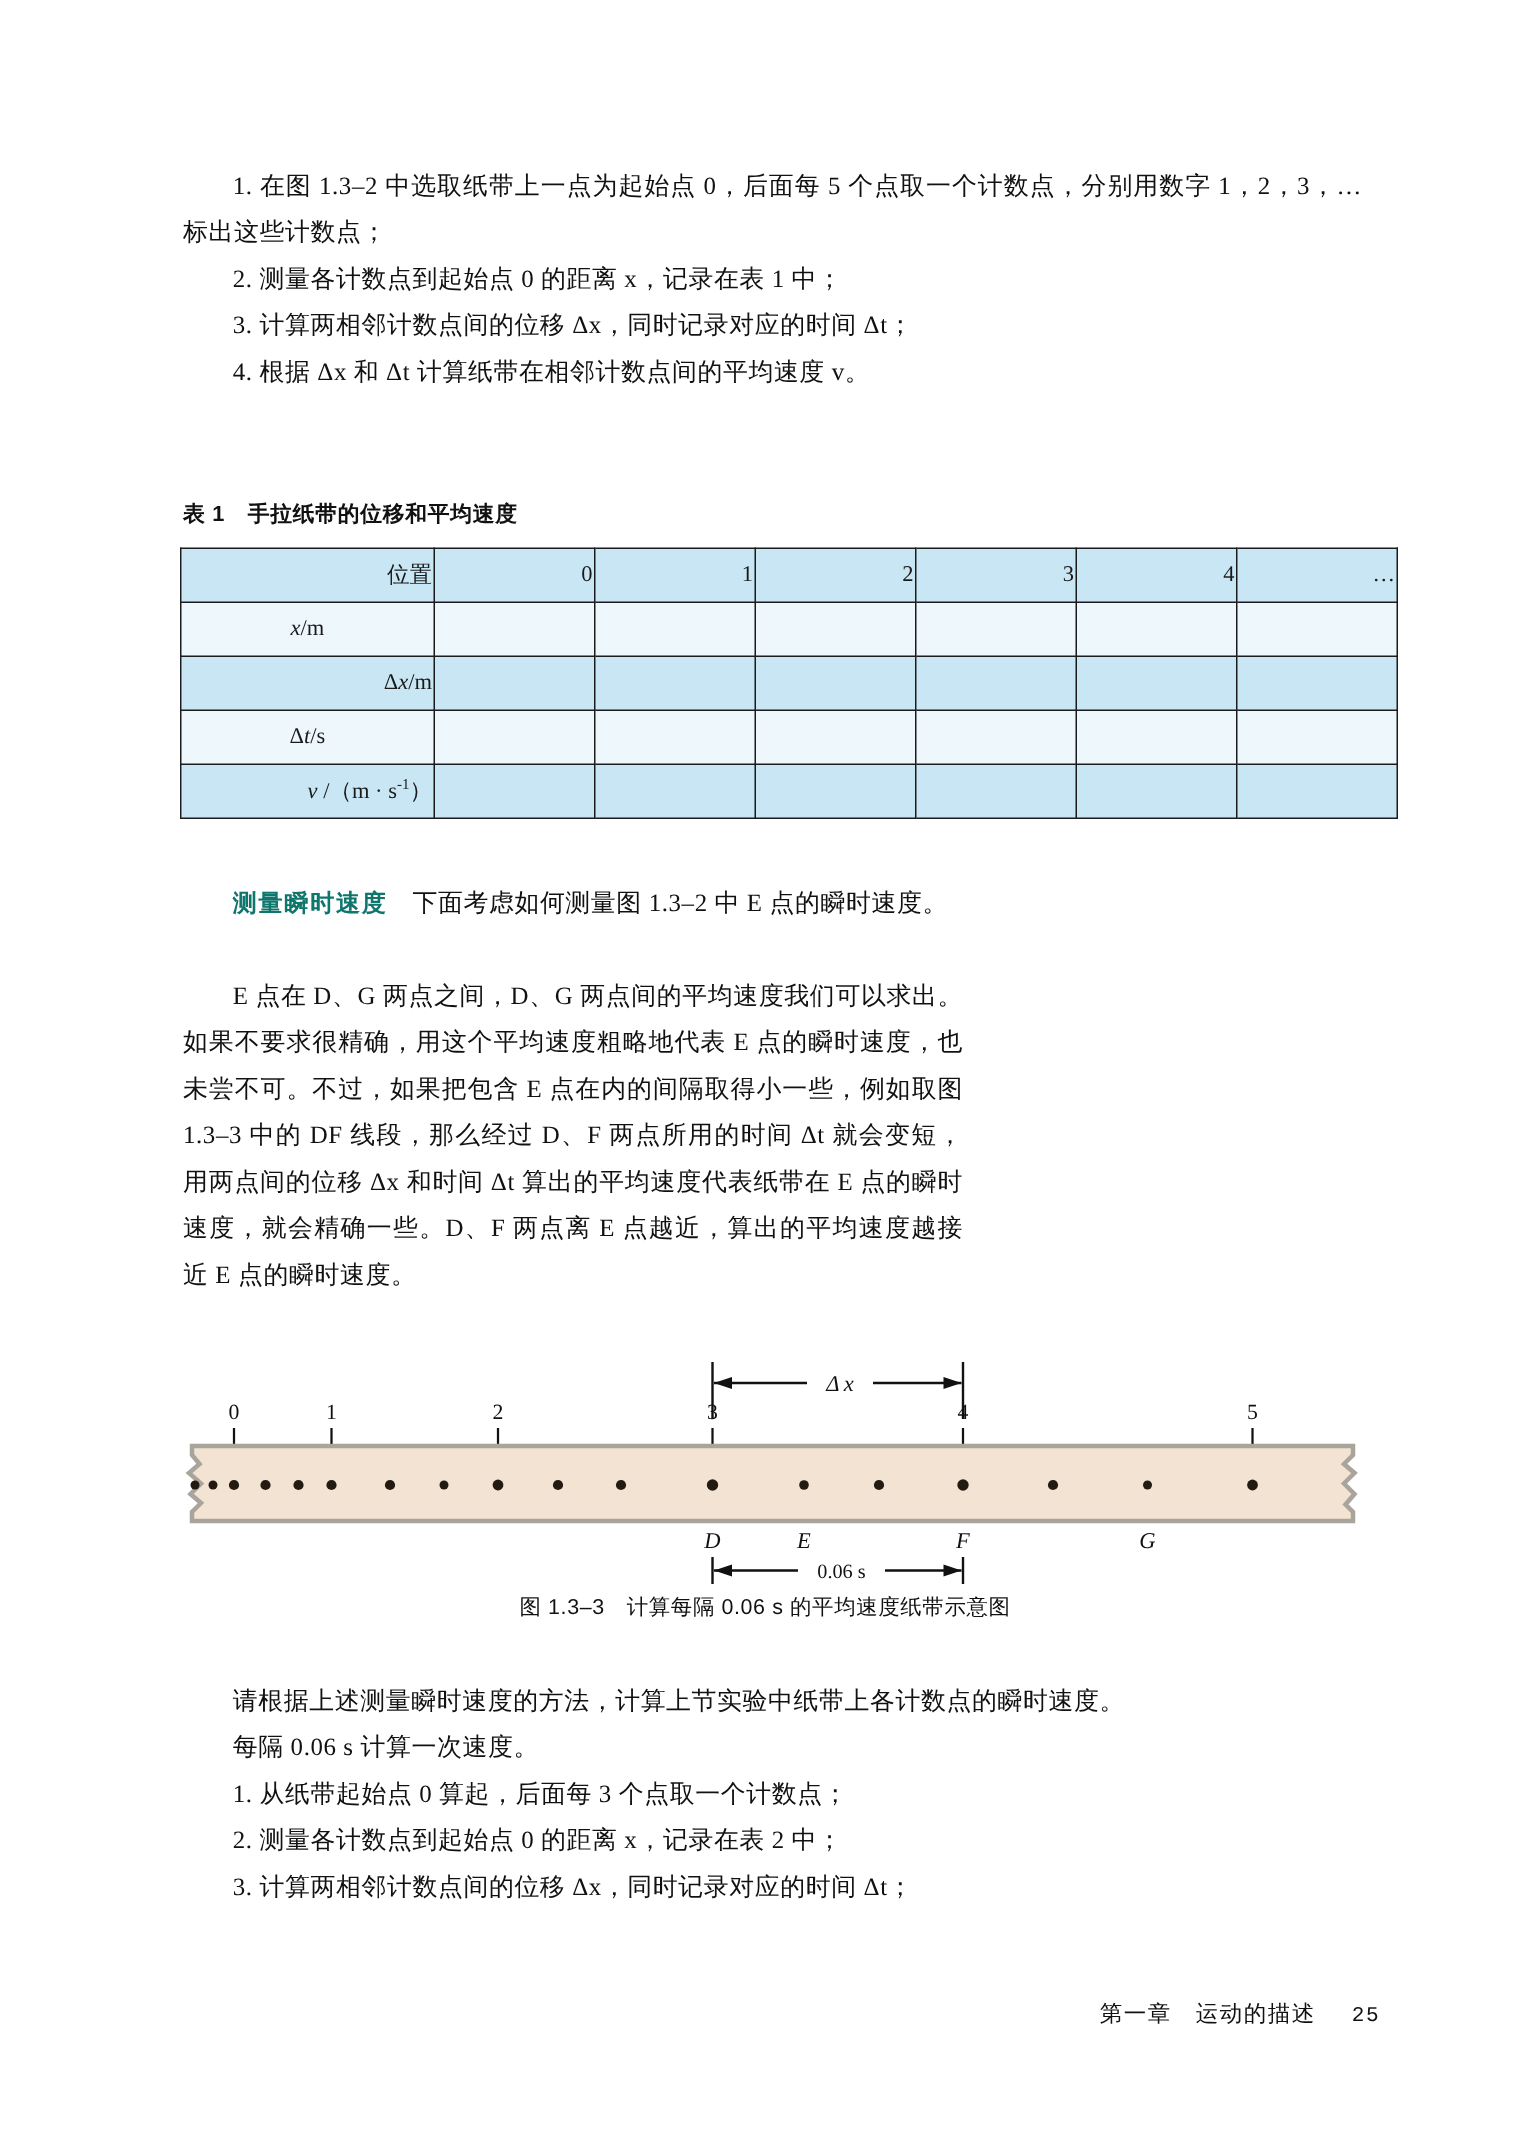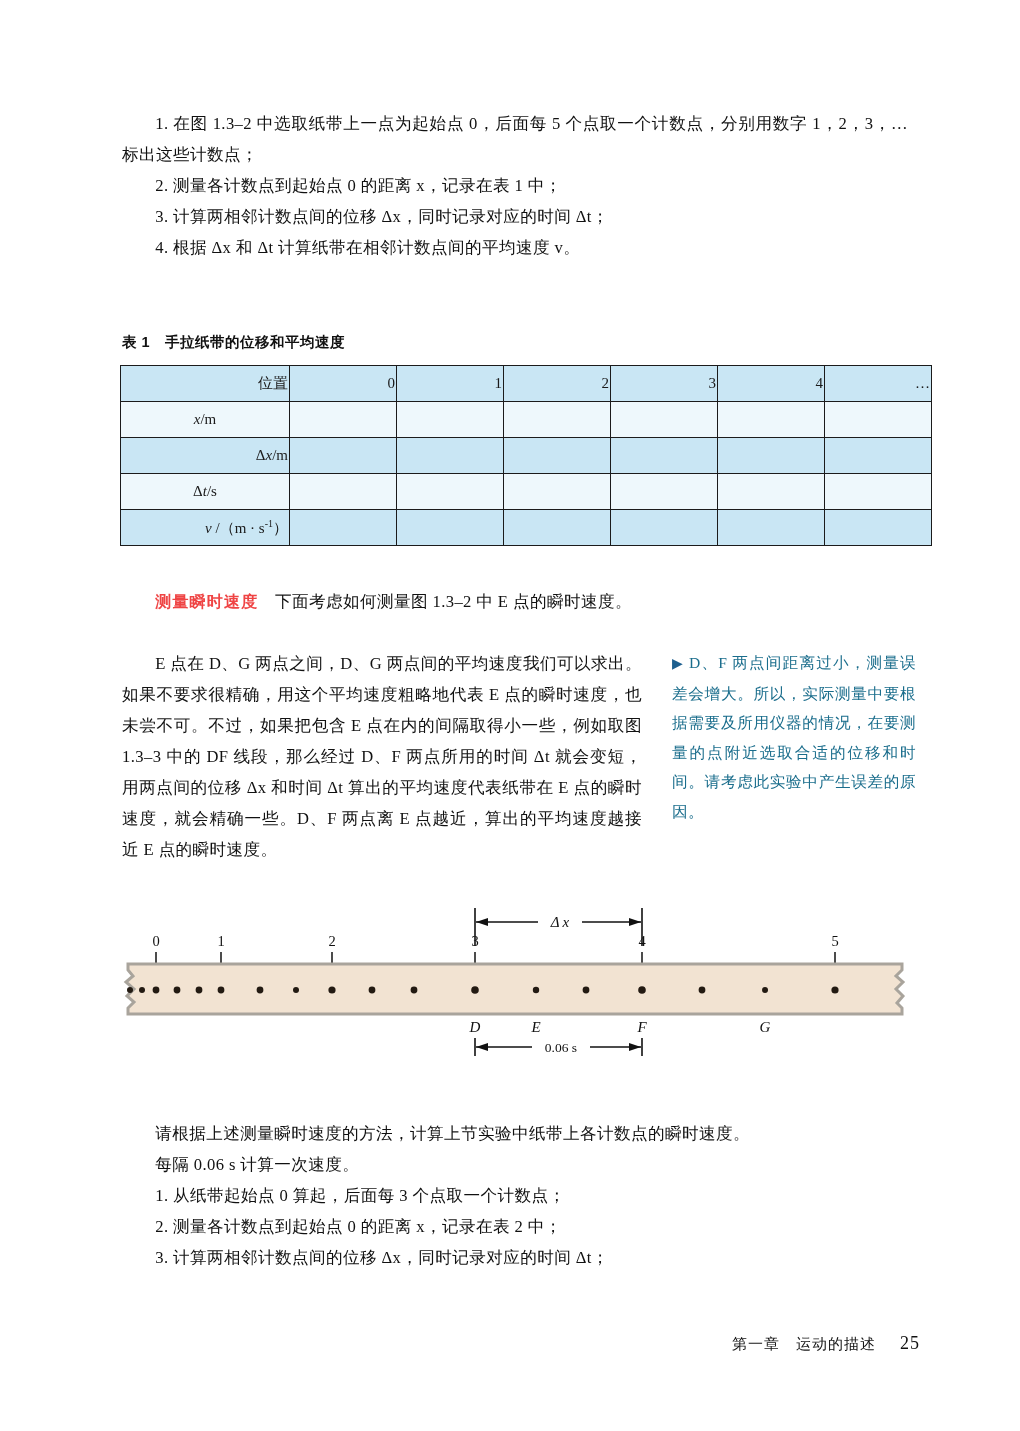--- a/index.html
+++ b/index.html
@@ -80,21 +80,21 @@
   .sup { font-size: 10px; vertical-align: super; }
 
   
   #mid-intro {
     position: absolute;
     left: 122px;
     top: 586px;
     width: 520px;
   }
   .heading-inline {
-    color: #ef4444;
+    color: #0f766e;
     font-weight: 600;
     letter-spacing: 1.2px;
     font-family: "Liberation Sans", sans-serif;
     font-size: 16px;
   }
   #mid-body {
     position: absolute;
     left: 122px;
     top: 648px;
     width: 520px;
@@ -154,21 +154,21 @@
     left: 0;
     top: 1333px;
     width: 920px;
     text-align: right;
     font-size: 15px;
     color: #111;
     letter-spacing: 1px;
     font-family: "Liberation Sans", sans-serif;
   }
   #footer .chap { margin-right: 24px; }
-  #footer .pg { font-family: Liberation Serif, serif; font-size: 18px; }
+  #footer .pg { font-family: Liberation Mono, monospace; font-size: 14px; }
 </style>
 </head>
 <body>
 
 <div class="page">
 
   <div id="top-block">
     <div class="para indent">1. 在图 1.3–2 中选取纸带上一点为起始点 0，后面每 5 个点取一个计数点，分别用数字 1，2，3，… 标出这些计数点；</div>
     <div class="para indent">2. 测量各计数点到起始点 0 的距离 x，记录在表 1 中；</div>
     <div class="para indent">3. 计算两相邻计数点间的位移 Δx，同时记录对应的时间 Δt；</div>
@@ -233,23 +233,20 @@
     <div class="para indent">
       <span class="heading-inline">测量瞬时速度</span>
       <span style="display:inline-block;width:12px"></span><span>下面考虑如何测量图 1.3–2 中 E 点的瞬时速度。</span>
     </div>
   </div>
 
   <div id="mid-body">
     <div class="para indent">E 点在 D、G 两点之间，D、G 两点间的平均速度我们可以求出。如果不要求很精确，用这个平均速度粗略地代表 E 点的瞬时速度，也未尝不可。不过，如果把包含 E 点在内的间隔取得小一些，例如取图 1.3–3 中的 DF 线段，那么经过 D、F 两点所用的时间 Δt 就会变短，用两点间的位移 Δx 和时间 Δt 算出的平均速度代表纸带在 E 点的瞬时速度，就会精确一些。D、F 两点离 E 点越近，算出的平均速度越接近 E 点的瞬时速度。</div>
   </div>
 
-  <div id="side-note">
-    <span class="tri">▶</span><span>D、F 两点间距离过小，测量误差会增大。所以，实际测量中要根据需要及所用仪器的情况，在要测量的点附近选取合适的位移和时间。请考虑此实验中产生误差的原因。</span>
-  </div>
 
   <div id="figure">
     <svg width="790" height="160" viewBox="0 0 790 160" xmlns="http://www.w3.org/2000/svg">
 
       <g stroke="#111" stroke-width="1.6" fill="none">
         <line x1="355" y1="10" x2="355" y2="48"></line>
         <line x1="522" y1="10" x2="522" y2="48"></line>
         <line x1="356" y1="24" x2="418" y2="24"></line>
         <line x1="462" y1="24" x2="521" y2="24"></line>
       </g>
@@ -315,20 +312,21 @@
         <line x1="522" y1="140" x2="522" y2="158"></line>
         <line x1="356" y1="149" x2="412" y2="149"></line>
         <line x1="470" y1="149" x2="521" y2="149"></line>
       </g>
       <polygon points="356,149 368,145 368,153" fill="#111"></polygon>
       <polygon points="521,149 509,145 509,153" fill="#111"></polygon>
       <text x="441" y="154" text-anchor="middle" font-size="13.5" font-family="Liberation Serif, serif" fill="#111">0.06 s</text>
     </svg>
   </div>
 
+  <div id="fig-caption">图 1.3–3　计算每隔 0.06 s 的平均速度纸带示意图</div>
 
   <div id="bottom-block">
     <div class="para indent">请根据上述测量瞬时速度的方法，计算上节实验中纸带上各计数点的瞬时速度。</div>
     <div class="para indent">每隔 0.06 s 计算一次速度。</div>
     <div class="para indent">1. 从纸带起始点 0 算起，后面每 3 个点取一个计数点；</div>
     <div class="para indent">2. 测量各计数点到起始点 0 的距离 x，记录在表 2 中；</div>
     <div class="para indent">3. 计算两相邻计数点间的位移 Δx，同时记录对应的时间 Δt；</div>
   </div>
 
   <div id="footer">

